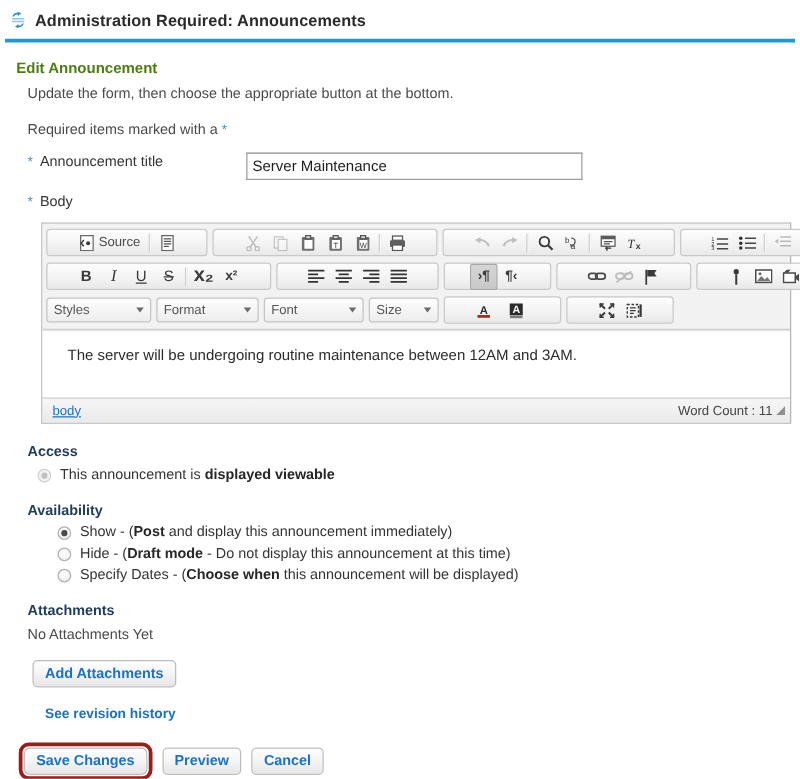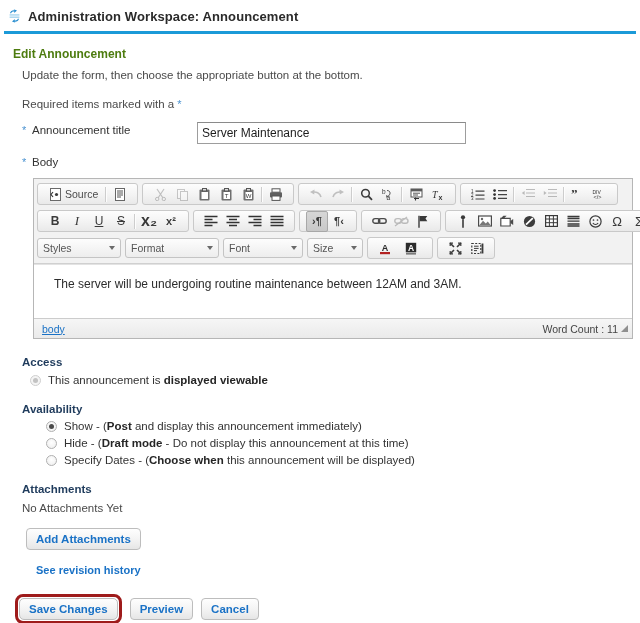--- a/index.html
+++ b/index.html
@@ -113,21 +113,21 @@
     min-height: 24px;
   }
   .tb-row:last-child { margin-bottom: 1px; }
 
   .tb-group {
     display: flex;
     align-items: center;
     background: linear-gradient(to bottom, #fdfdfd 0%, #f3f3f3 55%, #e9e9e9 100%);
     border: 1px solid #c9c9c9;
     border-radius: 3px;
-    padding: 1px 6px;
+    padding: 1px 20px;
     height: 22px;
     box-sizing: border-box;
   }
   .tb-btn {
     width: 20px; height: 19px;
     display: flex; align-items: center; justify-content: center;
     border: 1px solid transparent;
     border-radius: 2px;
     font-size: 11px;
     color: #3a3a3a;
@@ -164,21 +164,21 @@
     box-sizing: border-box;
   }
   .tb-combo .cb-text { font-size: 10.5px; color: #555; white-space: nowrap; }
   .tb-combo .cb-arrow {
     width: 0; height: 0;
     border-left: 3px solid transparent;
     border-right: 3px solid transparent;
     border-top: 4px solid #6a6a6a;
   }
   .cb-styles { width: 84px; }
-  .cb-format { width: 94px; }
+  .cb-format { width: 82px; }
   .cb-font   { width: 80px; }
   .cb-size   { width: 56px; }
 
   .editor-body {
     background: #ffffff;
     height: 54px;
     padding: 12px 0 0 20px;
     border-top: 1px solid #e3e3e3;
     box-sizing: border-box;
   }
@@ -305,21 +305,21 @@
 
 <div class="page-header">
   <span>
     <svg class="sync-icon" viewBox="0 0 13 14" xmlns="http://www.w3.org/2000/svg">
       <path d="M2 4.2 C2.4 2 4.4 1 6.5 1.3 L5.6 0.2 L9 1.6 L6.2 3.9 L6.3 2.6 C4.8 2.4 3.4 3 3.2 4.2 Z" fill="#2a8fd0"></path>
       <path d="M11 9.8 C10.6 12 8.6 13 6.5 12.7 L7.4 13.8 L4 12.4 L6.8 10.1 L6.7 11.4 C8.2 11.6 9.6 11 9.8 9.8 Z" fill="#2a8fd0"></path>
       <path d="M1.6 5.4 h9.8 v1.1 H1.6 Z" fill="#8cc8e8"></path>
       <path d="M1.6 7.6 h9.8 v1.1 H1.6 Z" fill="#8cc8e8"></path>
     </svg>
   </span>
-  <span class="page-title">Administration Workspace: Announcement</span>
+  <span class="page-title">Administration Required: Announcements</span>
 </div>
 <div class="header-rule"></div>
 
 <div class="content">
 
   <div class="section-heading">Edit Announcement</div>
   <div class="intro-text">Update the form, then choose the appropriate button at the bottom.</div>
   <div class="required-note">
     <span>Required items marked with a</span>
     <span class="req-star">*</span>

